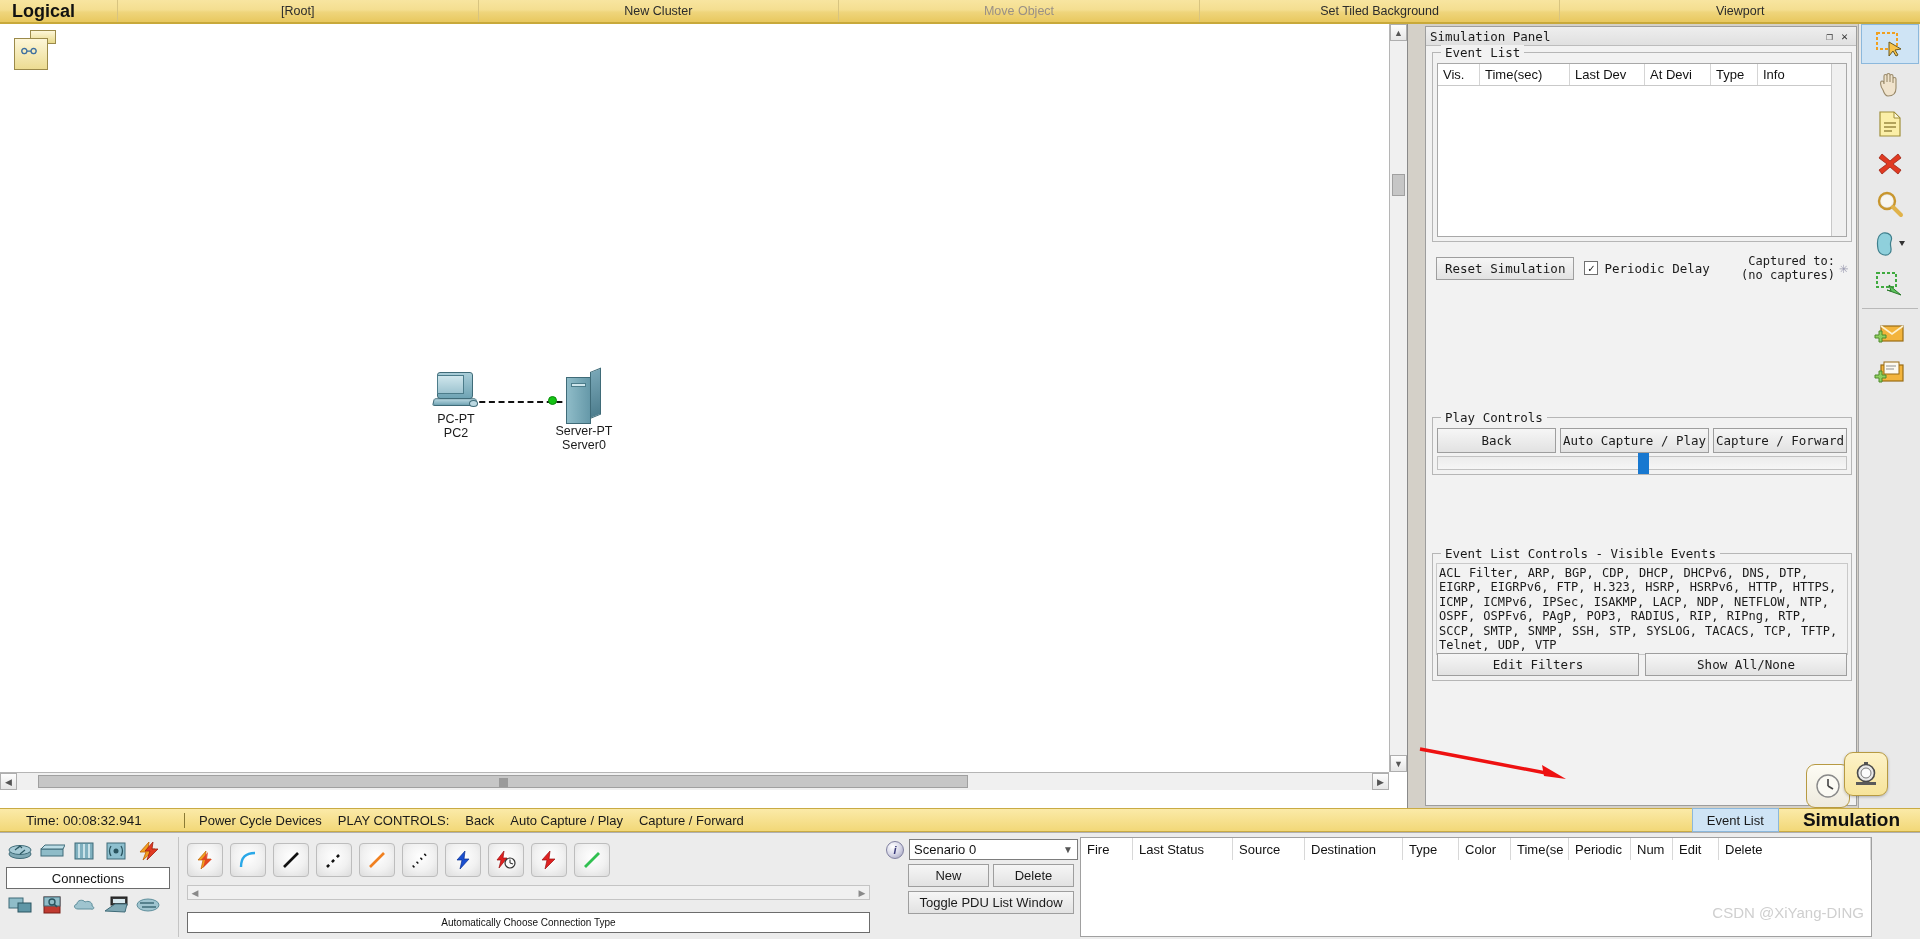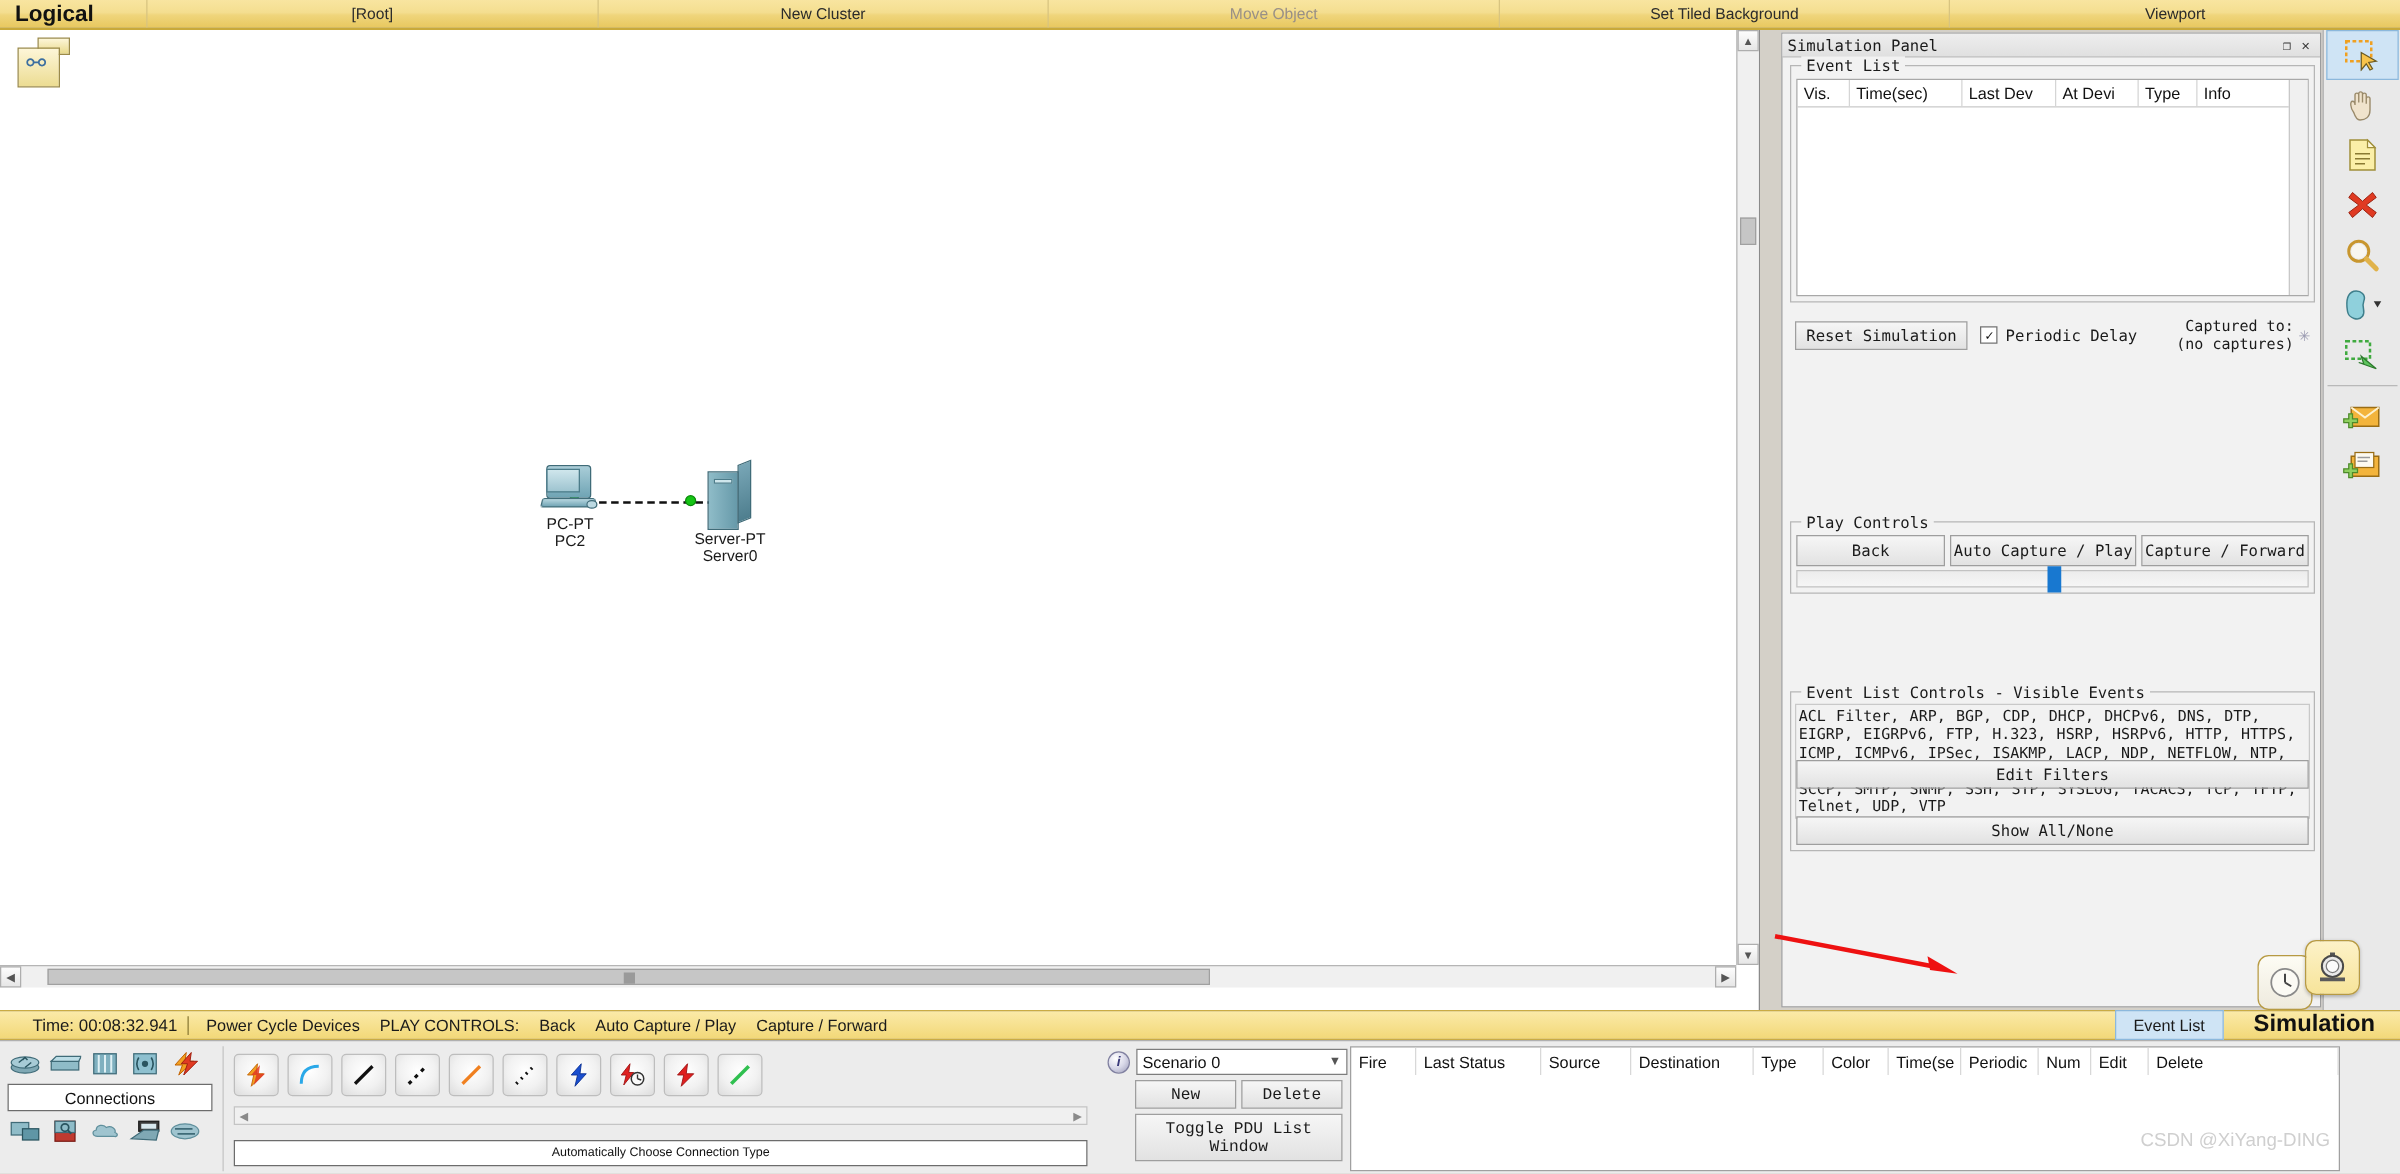--- a/index.html
+++ b/index.html
@@ -234,21 +234,21 @@
 
   .filt-group { left: 6px; top: 526px; width: 420px; height: 128px; }
   .filt-text {
     position: absolute; left: 3px; top: 9px; right: 3px;
     font-size: 12px; line-height: 14.4px; color: #1a1a1a;
     border: 1px solid #c9c9c9; background: #f2f2f2; padding: 2px 2px;
     word-spacing: 1px;
   }
   .filt-btns {
     position: absolute; left: 4px; bottom: 4px; right: 4px;
-    display: flex; gap: 22px; flex-direction: column;
+    display: flex; gap: 6px;
   }
   .filt-btns .btn { flex: 1; text-align: center; }
 
   
   .rtools {
     position: absolute; left: 1858px; top: 24px; width: 62px; height: 784px;
     background: #e9e9e9; border-left: 1px solid #a8a8a8;
     display: flex; flex-direction: column; align-items: center;
   }
   .rtool {
@@ -261,21 +261,21 @@
 
   
   .statusbar {
     position: absolute; left: 0; top: 808px; width: 1920px; height: 24px;
     background: linear-gradient(to bottom,#fbeaa8,#f2d878);
     border-top: 1px solid #c9ab44; border-bottom: 1px solid #c9ab44;
     display: flex; align-items: center;
     font-size: 13px; color: #1a1a1a;
   }
   .sb-time {
-    width: 151px; padding-left: 26px; border-right: 1px solid #8a7a35;
+    width: 185px; padding-left: 26px; border-right: 1px solid #8a7a35;
     font-size: 13.5px;
   }
   .sb-rest { display: flex; align-items: center; gap: 16px; padding-left: 14px; }
   .sb-rest span { white-space: nowrap; }
   .sb-right { margin-left: auto; display: flex; align-items: stretch; height: 24px; }
   .sb-evtlist {
     background: #cfe4f5; border: 1px solid #8cb8dc; padding: 0 14px;
     display: flex; align-items: center; font-size: 13px; color: #1a1a1a;
   }
   .sb-simlabel {
@@ -365,21 +365,21 @@
     display: flex; align-items: center; padding: 0 4px;
     font-size: 13px; color: #111;
   }
   .scen-select .chev { margin-left: auto; color: #555; font-size: 10px; }
   .pdu-btn-row { display: flex; gap: 4px; padding: 4px 4px 0 26px; }
   .pdu-btn-row .btn2 { flex: 1; }
   .btn2 {
     background: linear-gradient(to bottom,#f6f6f6,#e2e2e2);
     border: 1px solid #9e9e9e; font-size: 13px; color: #1a1a1a;
     padding: 3px 6px; text-align: center; cursor: pointer;
-    font-family: Liberation Mono, monospace;
+    font-family: Liberation Sans, sans-serif;
   }
   .pdu-toggle-row { padding: 4px 4px 0 26px; }
 
   .pdutable {
     position: absolute; left: 1080px; top: 4px; right: 48px; height: 100px;
     background: #fff; border: 1px solid #a0a0a0;
   }
   .pdutable .hdr { display: flex; height: 22px; text-align: center; }
   .pdutable .hdr div {
     display: flex; align-items: center; padding-left: 6px;

